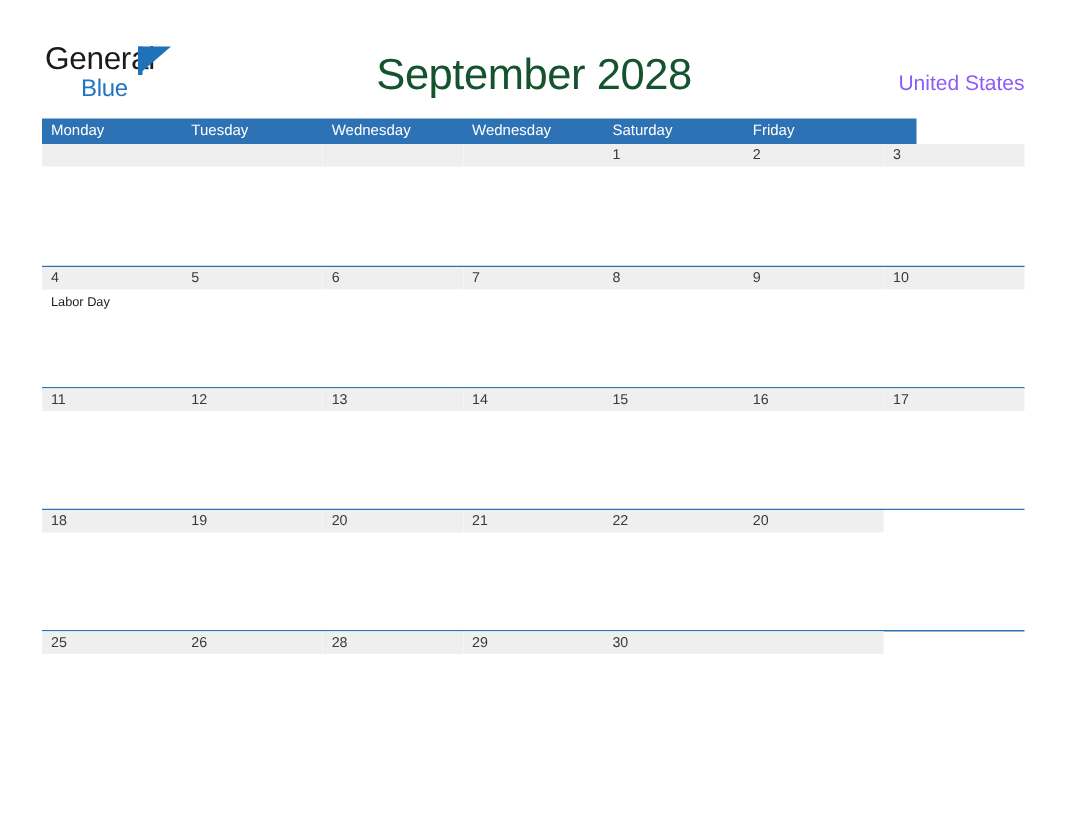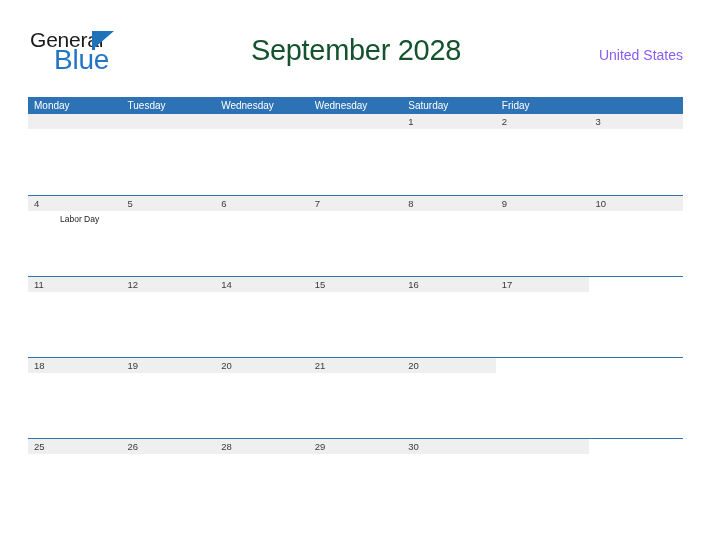--- a/index.html
+++ b/index.html
@@ -42,21 +42,21 @@
     font-size: 21px;
     line-height: 22px;
     color: #1a1a1a;
     letter-spacing: -0.2px;
     font-family: "Liberation Sans", sans-serif;
   }
   .logo-blue {
     position: absolute;
     left: 24px;
     top: 20px;
-    font-size: 28px;
+    font-size: 16px;
     line-height: 22px;
     color: #2175c4;
     letter-spacing: -0.2px;
     font-family: "Liberation Sans", sans-serif;
   }
   .logo-triangle {
     position: absolute;
     left: 62px;
     top: 2px;
     width: 0;
@@ -98,24 +98,23 @@
 
   
   .calendar {
     position: absolute;
     left: 28px;
     top: 79px;
     width: 655px;
   }
   .dow-row {
     display: flex;
-    width: 655px;
+    width: 583px;
     height: 17px;
     background: #2d72b4;
-    margin-top: 18px;
   }
   .dow-cell {
     flex: 0 0 93.571px;
     width: 93.571px;
     box-sizing: border-box;
     padding-left: 6px;
     color: #ffffff;
     font-size: 10px;
     line-height: 17px;
     font-family: "Liberation Sans", sans-serif;
@@ -156,21 +155,20 @@
   .day-events {
     padding: 2px 5px 0 6px;
   }
   .event {
     font-size: 8.5px;
     line-height: 12px;
     color: #1a1a1a;
     font-family: "Liberation Sans", sans-serif;
     white-space: nowrap;
     overflow: hidden;
-    margin-left: 26px;
   }
 </style>
 </head>
 <body>
 
 <div class="page">
 
   <div class="topbar">
 
     <div class="logo">
@@ -264,20 +262,24 @@
     <div class="week-row">
       <div class="day-cell">
         <div class="day-strip">11</div>
         <div class="day-events"></div>
       </div>
       <div class="day-cell">
         <div class="day-strip">12</div>
         <div class="day-events"></div>
       </div>
       <div class="day-cell">
+        <div class="day-strip">13</div>
+        <div class="day-events"></div>
+      </div>
+      <div class="day-cell">
         <div class="day-strip">14</div>
         <div class="day-events"></div>
       </div>
       <div class="day-cell">
         <div class="day-strip">15</div>
         <div class="day-events"></div>
       </div>
       <div class="day-cell">
         <div class="day-strip">16</div>
         <div class="day-events"></div>
@@ -299,20 +301,24 @@
       </div>
       <div class="day-cell">
         <div class="day-strip">20</div>
         <div class="day-events"></div>
       </div>
       <div class="day-cell">
         <div class="day-strip">21</div>
         <div class="day-events"></div>
       </div>
       <div class="day-cell">
+        <div class="day-strip">22</div>
+        <div class="day-events"></div>
+      </div>
+      <div class="day-cell">
         <div class="day-strip">20</div>
         <div class="day-events"></div>
       </div>
     </div>
 
     <div class="week-row">
       <div class="day-cell">
         <div class="day-strip">25</div>
         <div class="day-events"></div>
       </div>

